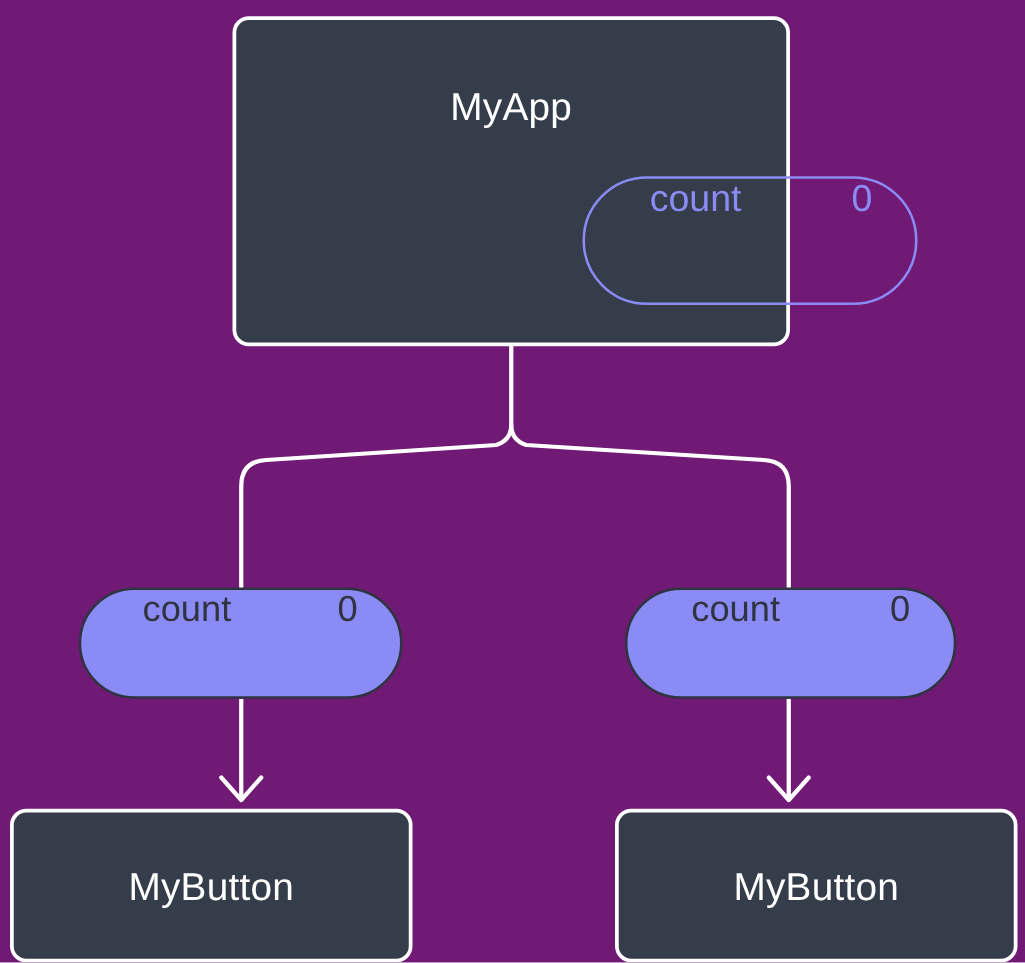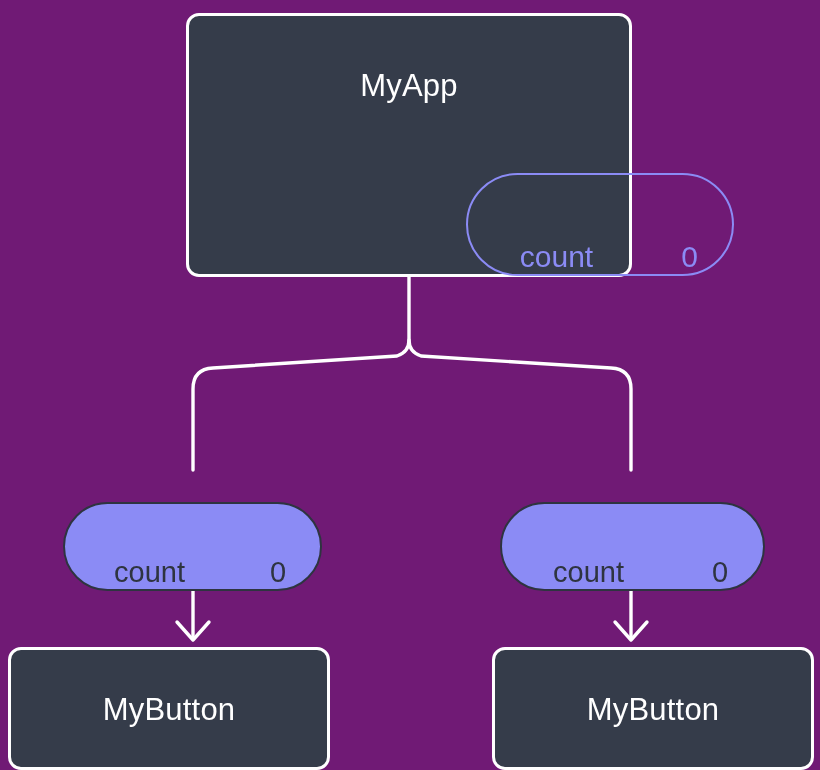--- a/index.html
+++ b/index.html
@@ -68,24 +68,23 @@
     height: 123px;
   }
   #node-mybutton-left .comp-title,
   #node-mybutton-right .comp-title { top: 42px; }
 
   
   .pill {
     position: absolute;
     box-sizing: border-box;
     display: flex;
-    align-items: flex-end;
+    align-items: flex-start;
     border-radius: 999px;
     overflow: hidden;
-    margin-top: 32px;
   }
   .pill-key, .pill-val {
     display: flex;
     align-items: center;
     justify-content: center;
     white-space: nowrap;
     font-weight: 400;
   }
 
   

